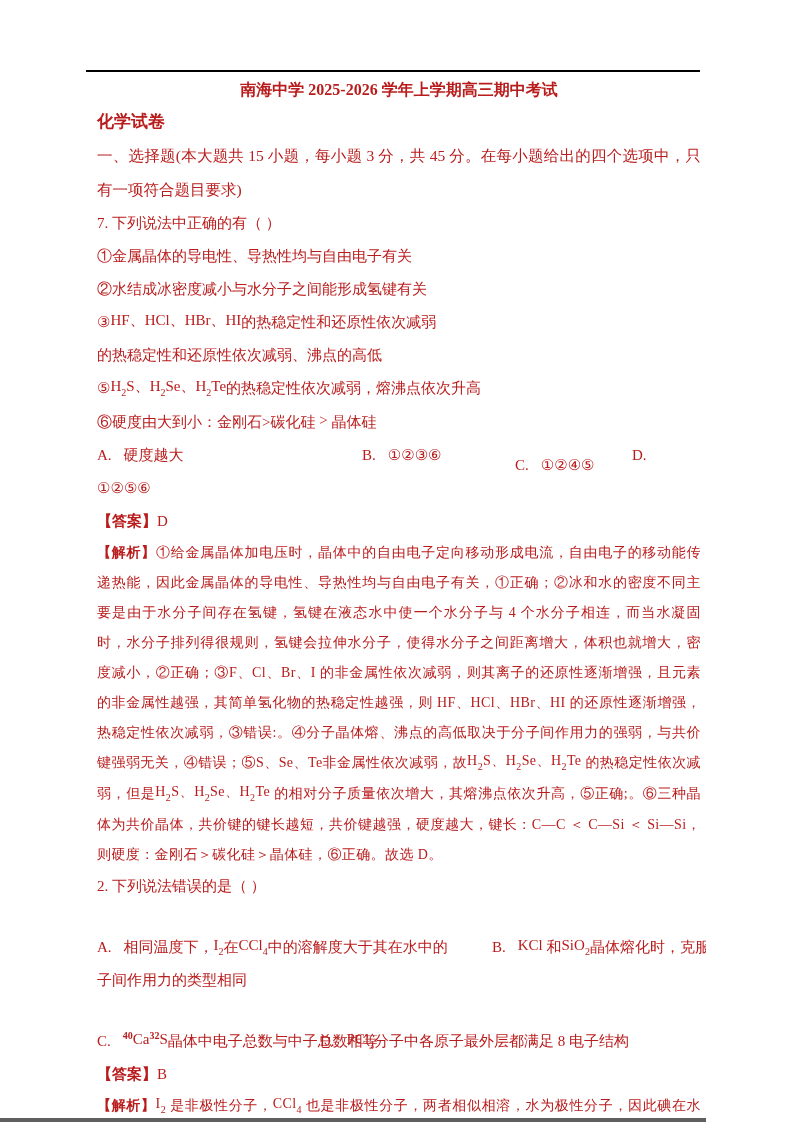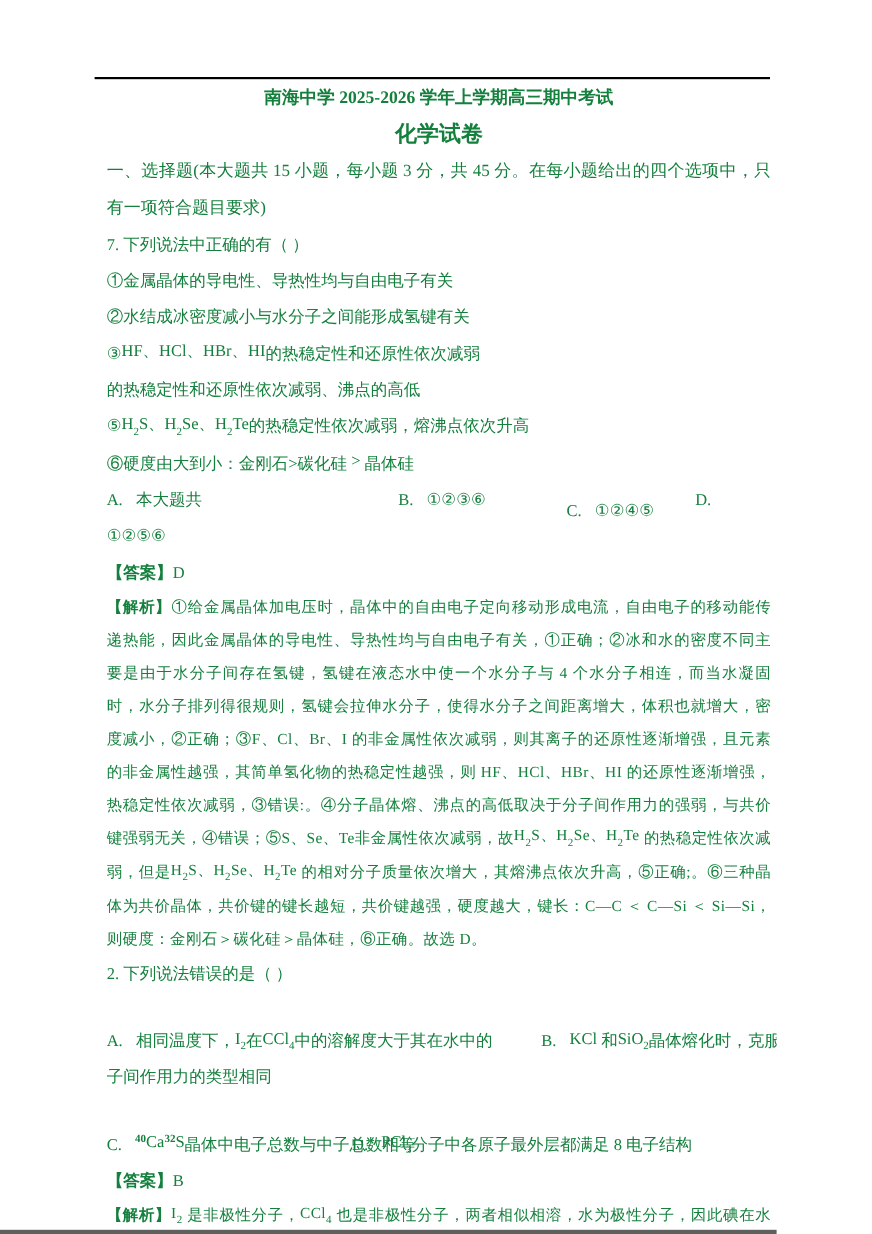--- a/index.html
+++ b/index.html
@@ -1,24 +1,24 @@
 <!DOCTYPE html>
 <html><head>
 <meta charset="utf-8">
 <style>
   html,body { margin:0; padding:0; background:#ffffff; }
   .page {
     position:relative; width:706px; height:1122px; background:#ffffff;
-    overflow:hidden; font-family:"Liberation Serif","DejaVu Serif",serif; color:#15803d;
+    overflow:hidden; font-family:"Liberation Serif","DejaVu Serif",serif; color:#b91c1c;
   }
   .top-rule { position:absolute; left:86px; top:70px; width:614px; height:2px; background:#000; }
   .content { position:absolute; left:97px; top:74px; width:604px; }
 
   .title    { text-align:center; font-weight:700; font-size:16px; line-height:22px; margin-top:5px; }
-  .subtitle { text-align:center; font-weight:700; font-size:20px; line-height:24px; margin-top:9px; }
+  .subtitle { text-align:left; font-weight:700; font-size:17px; line-height:24px; margin-top:9px; }
 
   .intro { font-size:15.5px; line-height:34px; text-align:justify; margin:5px 0 0 0; }
 
   .qline { font-size:15px; line-height:33px; margin:0; }
 
   .opt-row { position:relative; height:33px; font-size:15px; line-height:33px; }
   .opt { position:absolute; white-space:nowrap; }
   .pos-a { left:0; } .pos-b { left:265px; } .pos-c { left:418px;margin-top:10px; } .pos-d { left:535px; }
   .olabel { margin-right:12px; }
 
@@ -50,21 +50,21 @@
 
     <p class="qline">7. 下列说法中正确的有（       ）</p>
     <p class="qline">①金属晶体的导电性、导热性均与自由电子有关</p>
     <p class="qline">②水结成冰密度减小与水分子之间能形成氢键有关</p>
     <p class="qline">③<span class="fm">HF、HCl、HBr、HI</span>的热稳定性和还原性依次减弱</p>
     <p class="qline">的热稳定性和还原性依次减弱、沸点的高低</p>
     <p class="qline">⑤<span class="fm">H</span><sub class="fm">2</sub><span class="fm">S</span><span class="fm">、H</span><sub class="fm">2</sub><span class="fm">Se</span><span class="fm">、H</span><sub class="fm">2</sub><span class="fm">Te</span>的热稳定性依次减弱，熔沸点依次升高</p>
     <p class="qline">⑥硬度由大到小：金刚石&gt;碳化硅<span class="fm"> &gt; </span>晶体硅</p>
 
     <div class="opt-row">
-      <span class="opt pos-a"><span class="olabel">A.</span><span>本大题共</span></span>
+      <span class="opt pos-a"><span class="olabel">A.</span><span>硬度越大</span></span>
       <span class="opt pos-b"><span class="olabel">B.</span><span>①②③⑥</span></span>
       <span class="opt pos-c"><span class="olabel">C.</span><span>①②④⑤</span></span>
       <span class="opt pos-d"><span class="olabel">D.</span><span></span></span>
     </div>
     <p class="qline">①②⑤⑥</p>
 
     <p class="answer-line"><span class="blabel">【答案】</span><span>D</span></p>
 
     <p class="analysis"><span class="blabel">【解析】</span><span>①给金属晶体加电压时，晶体中的自由电子定向移动形成电流，自由电子的移动能传递热能，因此金属晶体的导电性、导热性均与自由电子有关，①正确；②冰和水的密度不同主要是由于水分子间存在氢键，氢键在液态水中使一个水分子与 4 个水分子相连，而当水凝固时，水分子排列得很规则，氢键会拉伸水分子，使得水分子之间距离增大，体积也就增大，密度减小，②正确；③F、Cl、Br、I 的非金属性依次减弱，则其离子的还原性逐渐增强，且元素的非金属性越强，其简单氢化物的热稳定性越强，则 HF、HCl、HBr、HI 的还原性逐渐增强，热稳定性依次减弱，③错误:。④分子晶体熔、沸点的高低取决于分子间作用力的强弱，与共价键强弱无关，④错误；⑤S、Se、Te非金属性依次减弱，故<span class="fm">H</span><sub class="fm">2</sub><span class="fm">S</span><span class="fm">、H</span><sub class="fm">2</sub><span class="fm">Se</span><span class="fm">、H</span><sub class="fm">2</sub><span class="fm">Te</span> 的热稳定性依次减弱，但是<span class="fm">H</span><sub class="fm">2</sub><span class="fm">S</span><span class="fm">、H</span><sub class="fm">2</sub><span class="fm">Se</span><span class="fm">、H</span><sub class="fm">2</sub><span class="fm">Te</span> 的相对分子质量依次增大，其熔沸点依次升高，⑤正确;。⑥三种晶体为共价晶体，共价键的键长越短，共价键越强，硬度越大，键长：C—C ＜ C—Si ＜ Si—Si，则硬度：金刚石＞碳化硅＞晶体硅，⑥正确。故选 D。</span></p>
 

